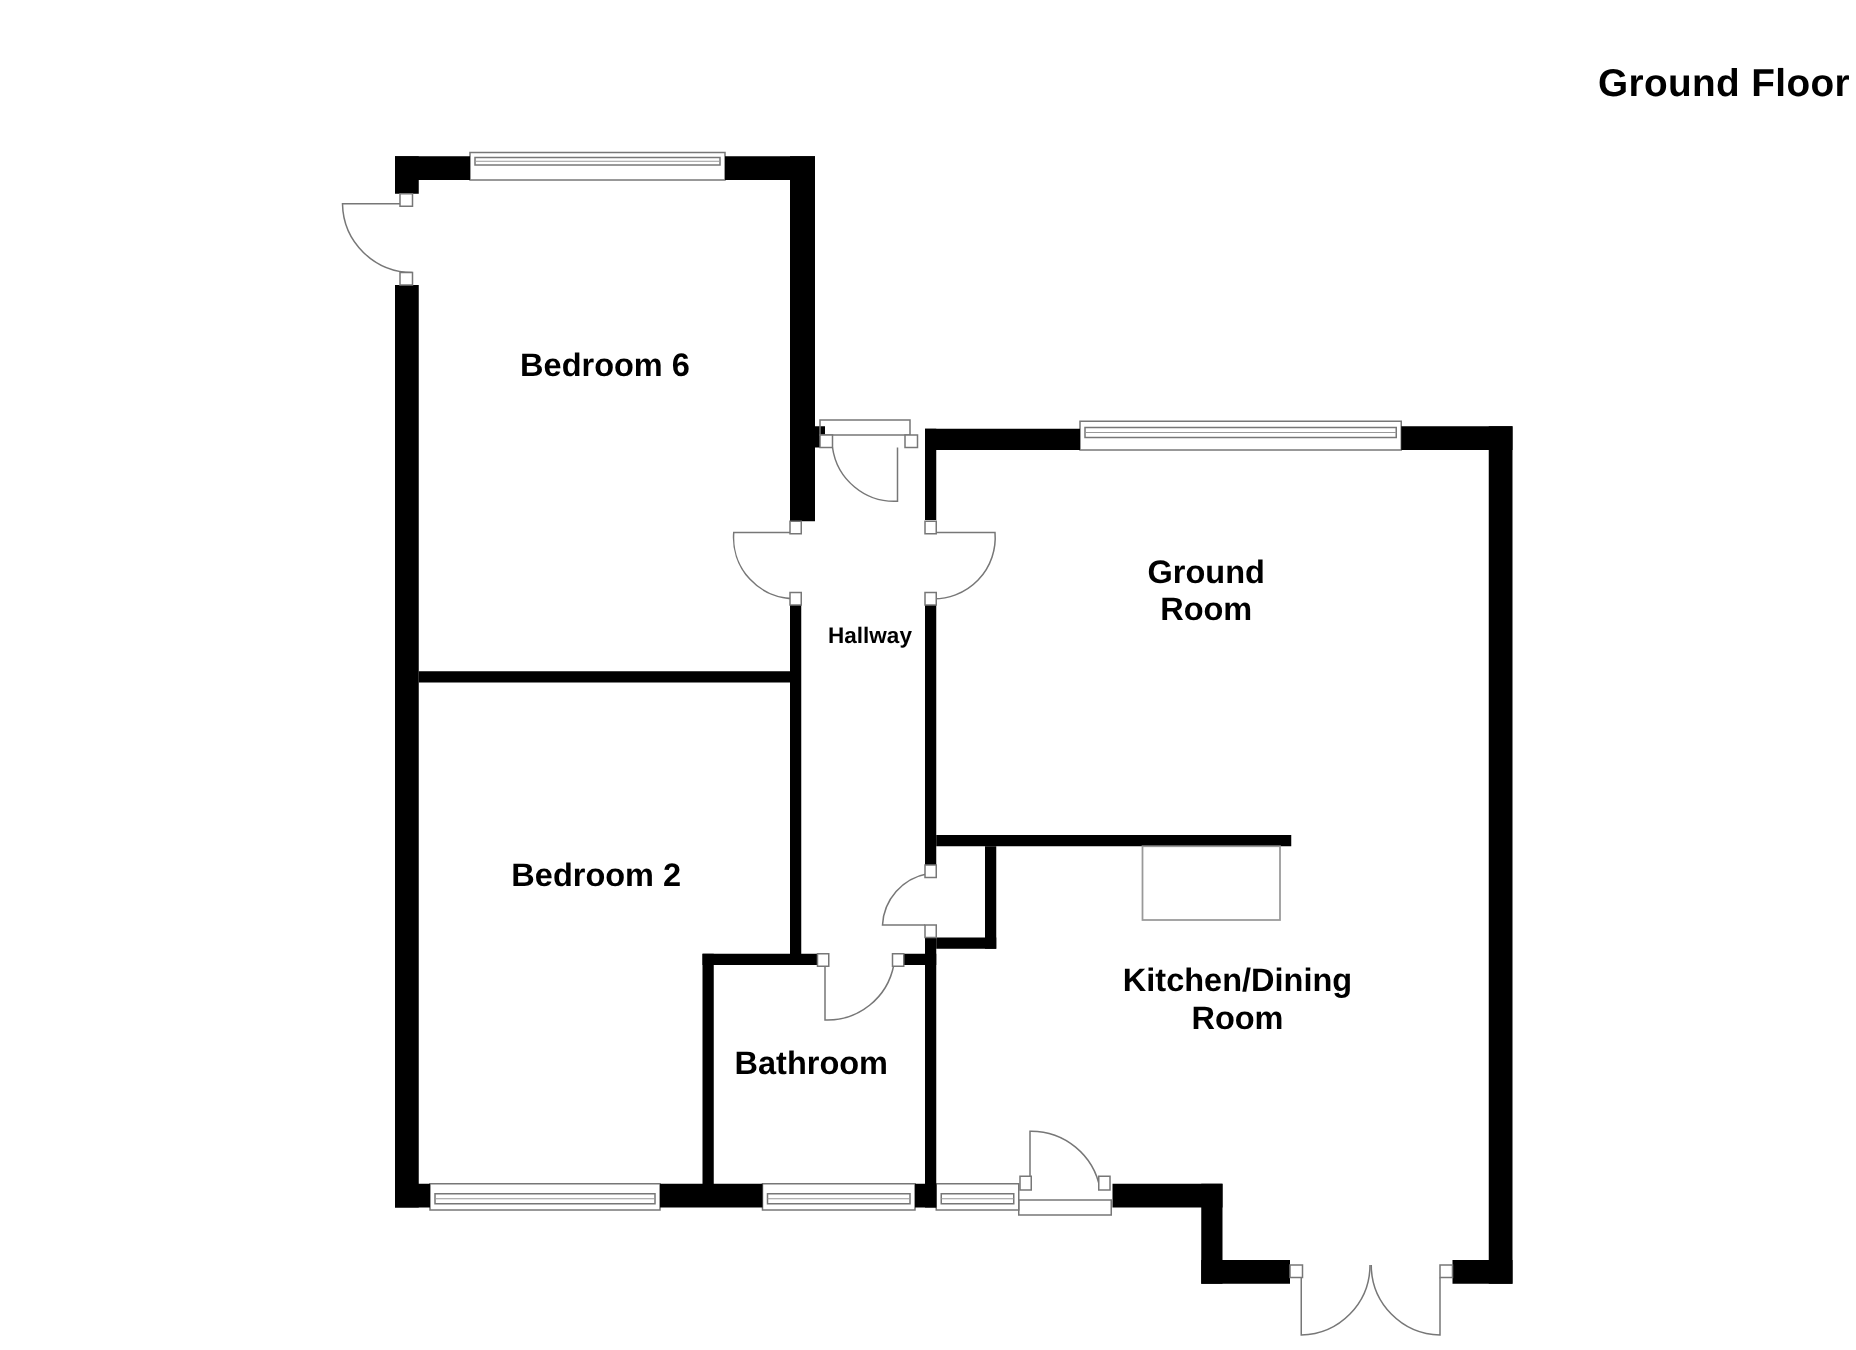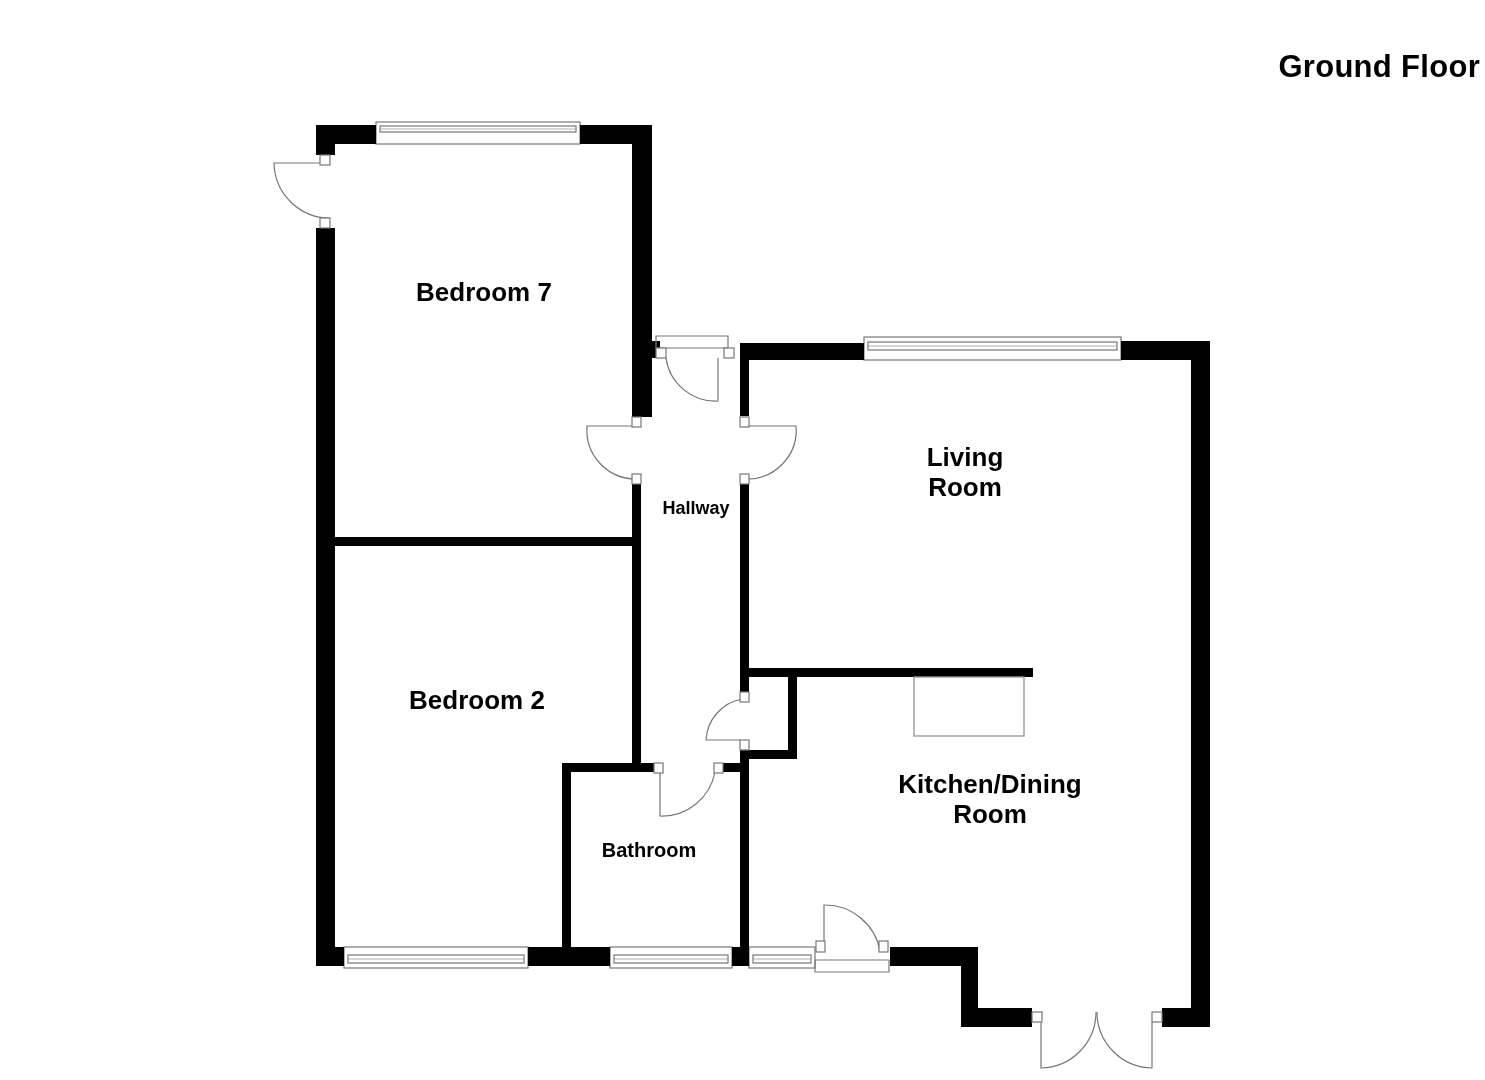--- a/index.html
+++ b/index.html
@@ -164,32 +164,32 @@
     </g>
   <g id="g-fixtures">
       <rect x="914" y="677" width="110" height="59" class="counter"></rect>
     </g>
 </svg>
 
 <div class="title">Ground Floor</div>
 
 <div id="labels">
     <div class="label" style="left: 484px; top: 278px; font-size: 26px; line-height: 29.9px;">
-      <span class="line">Bedroom 7</span>
+      <span class="line">Bedroom 6</span>
     </div>
     <div class="label" style="left: 696px; top: 498px; font-size: 18px; line-height: 20.7px;">
       <span class="line">Hallway</span>
     </div>
     <div class="label" style="left: 965px; top: 443px; font-size: 26px; line-height: 29.9px;">
-      <span class="line">Living</span>
+      <span class="line">Ground</span>
       <span class="line">Room</span>
     </div>
     <div class="label" style="left: 477px; top: 686px; font-size: 26px; line-height: 29.9px; text-align: right;">
       <span class="line">Bedroom 2</span>
     </div>
     <div class="label" style="left: 990px; top: 770px; font-size: 26px; line-height: 29.9px;">
       <span class="line">Kitchen/Dining</span>
       <span class="line">Room</span>
     </div>
-    <div class="label" style="left: 649px; top: 836px; font-size: 20px; line-height: 29.9px;">
+    <div class="label" style="left: 649px; top: 836px; font-size: 26px; line-height: 29.9px;">
       <span class="line">Bathroom</span>
     </div>
   </div>
 
 </body></html>

